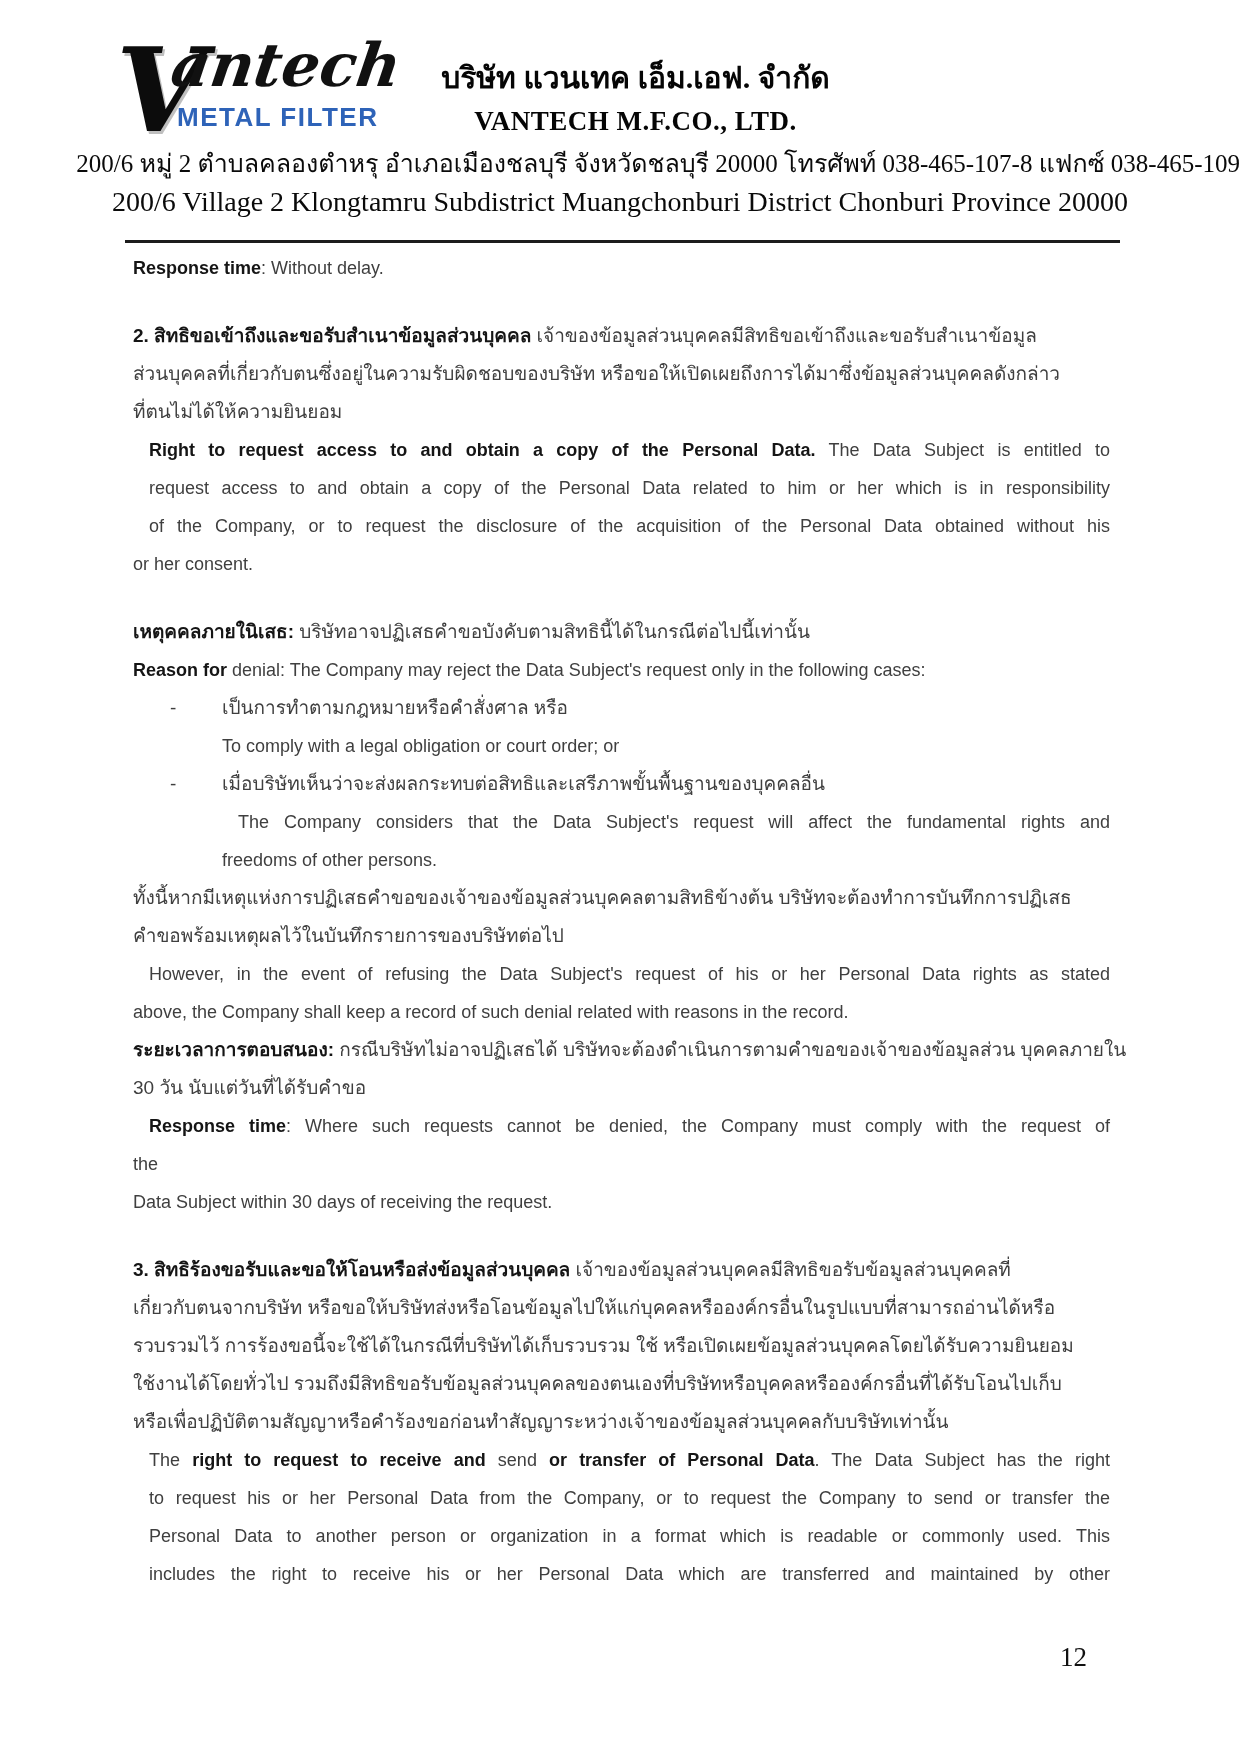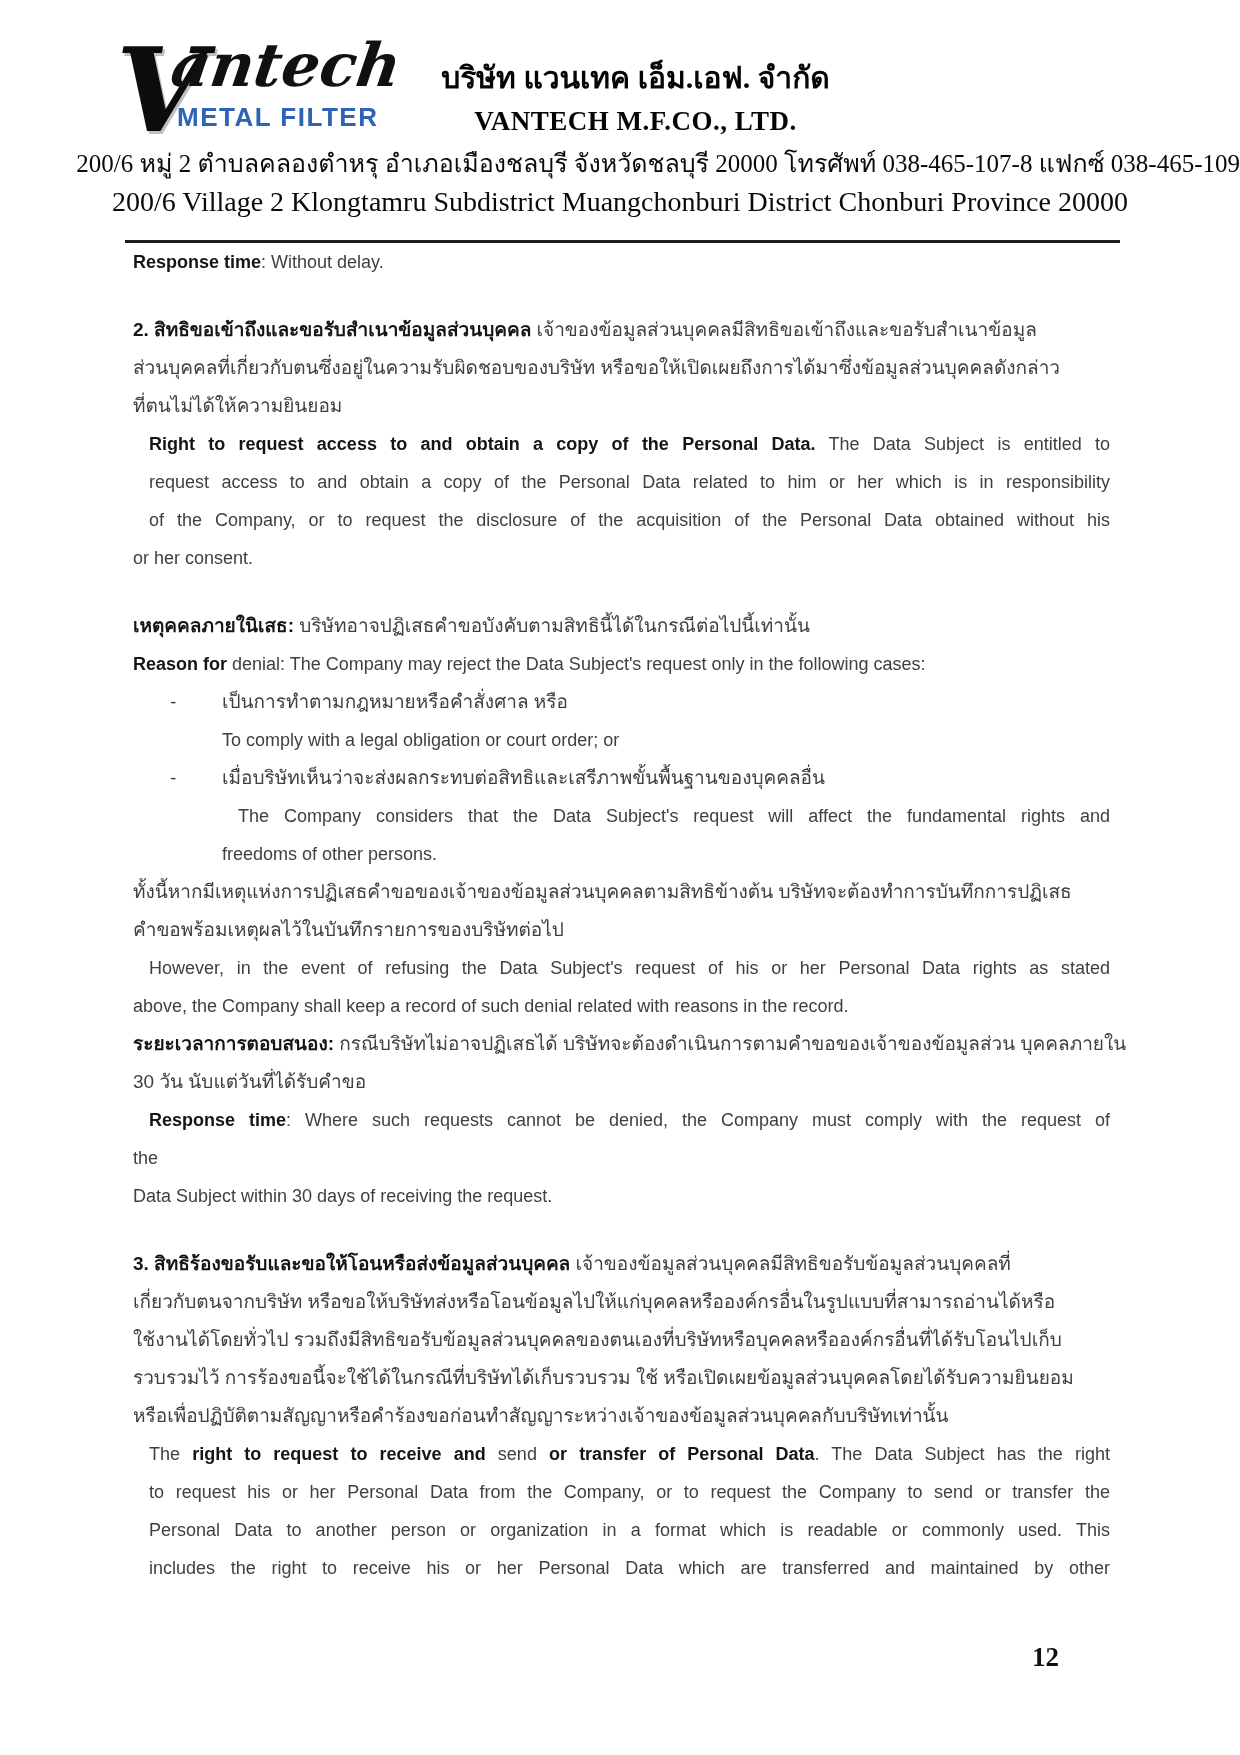--- a/index.html
+++ b/index.html
@@ -37,35 +37,35 @@
   .address-th {
     text-align:right; font-family:"Liberation Serif","DejaVu Serif",serif;
     font-size:25px; line-height:40px; margin-top:6px; color:#0a0a0a; white-space:nowrap;
   }
   .address-en {
     text-align:center; font-family:"Liberation Serif","DejaVu Serif",serif;
     font-size:28px; line-height:32px; margin-top:2px; color:#0a0a0a;
   }
   .rule { margin:22px 120px 0 125px; border:0; border-top:3px solid #1c1c1c; height:0; }
   
-  .doc-body { margin:0 130px 0 133px; }
+  .doc-body { margin:0 130px 0 133px; padding-top:6px; }
   .ln {
     font-size:18px; line-height:38px; color:#3f3f3f; white-space:nowrap;
   }
   .ln.th { font-size:19px; }
   .ln .b { font-weight:bold; color:#151515; }
   .ln.just { white-space:normal; text-align:justify; text-align-last:justify;margin-left:16px; }
   .ln.gap { margin-top:30px; }
   .ln.bullet { padding-left:37px; }
   .ln.bullet .marker { display:inline-block; width:52px; }
   .ln.cont { padding-left:89px; }
   
   .pageno {
-    position:absolute; left:1032px; top:1642px;
-    font-family:"Liberation Serif","DejaVu Serif",serif; font-size:27px; color:#111;font-weight:bold;
+    position:absolute; left:1060px; top:1642px;
+    font-family:"Liberation Serif","DejaVu Serif",serif; font-size:27px; color:#111;
   }
 </style>
 </head>
 <body>
 
 <div class="page">
 
   <div class="header">
     <div class="logo">
       <div class="logo-v">V</div>
@@ -101,22 +101,22 @@
       <div class="ln th"><span>คำขอพร้อมเหตุผลไว้ในบันทึกรายการของบริษัทต่อไป</span></div>
       <div class="ln just"><span>However, in the event of refusing the Data Subject's request of his or her Personal Data rights as stated</span></div>
       <div class="ln"><span>above, the Company shall keep a record of such denial related with reasons in the record.</span></div>
       <div class="ln th"><span class="b">ระยะเวลาการตอบสนอง:</span><span> กรณีบริษัทไม่อาจปฏิเสธได้ บริษัทจะต้องดำเนินการตามคำขอของเจ้าของข้อมูลส่วน บุคคลภายใน</span></div>
       <div class="ln th"><span>30 วัน นับแต่วันที่ได้รับคำขอ</span></div>
       <div class="ln just"><span class="b">Response time</span><span>: Where such requests cannot be denied, the Company must comply with the request of</span></div>
       <div class="ln"><span>the</span></div>
       <div class="ln"><span>Data Subject within 30 days of receiving the request.</span></div>
       <div class="ln th gap"><span class="b">3. สิทธิร้องขอรับและขอให้โอนหรือส่งข้อมูลส่วนบุคคล</span><span> เจ้าของข้อมูลส่วนบุคคลมีสิทธิขอรับข้อมูลส่วนบุคคลที่</span></div>
       <div class="ln th"><span>เกี่ยวกับตนจากบริษัท หรือขอให้บริษัทส่งหรือโอนข้อมูลไปให้แก่บุคคลหรือองค์กรอื่นในรูปแบบที่สามารถอ่านได้หรือ</span></div>
+      <div class="ln th"><span>รวบรวมไว้ การร้องขอนี้จะใช้ได้ในกรณีที่บริษัทได้เก็บรวบรวม ใช้ หรือเปิดเผยข้อมูลส่วนบุคคลโดยได้รับความยินยอม</span></div>
       <div class="ln th"><span>ใช้งานได้โดยทั่วไป รวมถึงมีสิทธิขอรับข้อมูลส่วนบุคคลของตนเองที่บริษัทหรือบุคคลหรือองค์กรอื่นที่ได้รับโอนไปเก็บ</span></div>
-      <div class="ln th"><span>รวบรวมไว้ การร้องขอนี้จะใช้ได้ในกรณีที่บริษัทได้เก็บรวบรวม ใช้ หรือเปิดเผยข้อมูลส่วนบุคคลโดยได้รับความยินยอม</span></div>
       <div class="ln th"><span>หรือเพื่อปฏิบัติตามสัญญาหรือคำร้องขอก่อนทำสัญญาระหว่างเจ้าของข้อมูลส่วนบุคคลกับบริษัทเท่านั้น</span></div>
       <div class="ln just"><span>The </span><span class="b">right to request to receive and</span><span> send </span><span class="b">or transfer of Personal Data</span><span>. The Data Subject has the right</span></div>
       <div class="ln just"><span>to request his or her Personal Data from the Company, or to request the Company to send or transfer the</span></div>
       <div class="ln just"><span>Personal Data to another person or organization in a format which is readable or commonly used. This</span></div>
       <div class="ln just"><span>includes the right to receive his or her Personal Data which are transferred and maintained by other</span></div>
     </div>
 
   <div class="pageno">12</div>
 
 </div>

